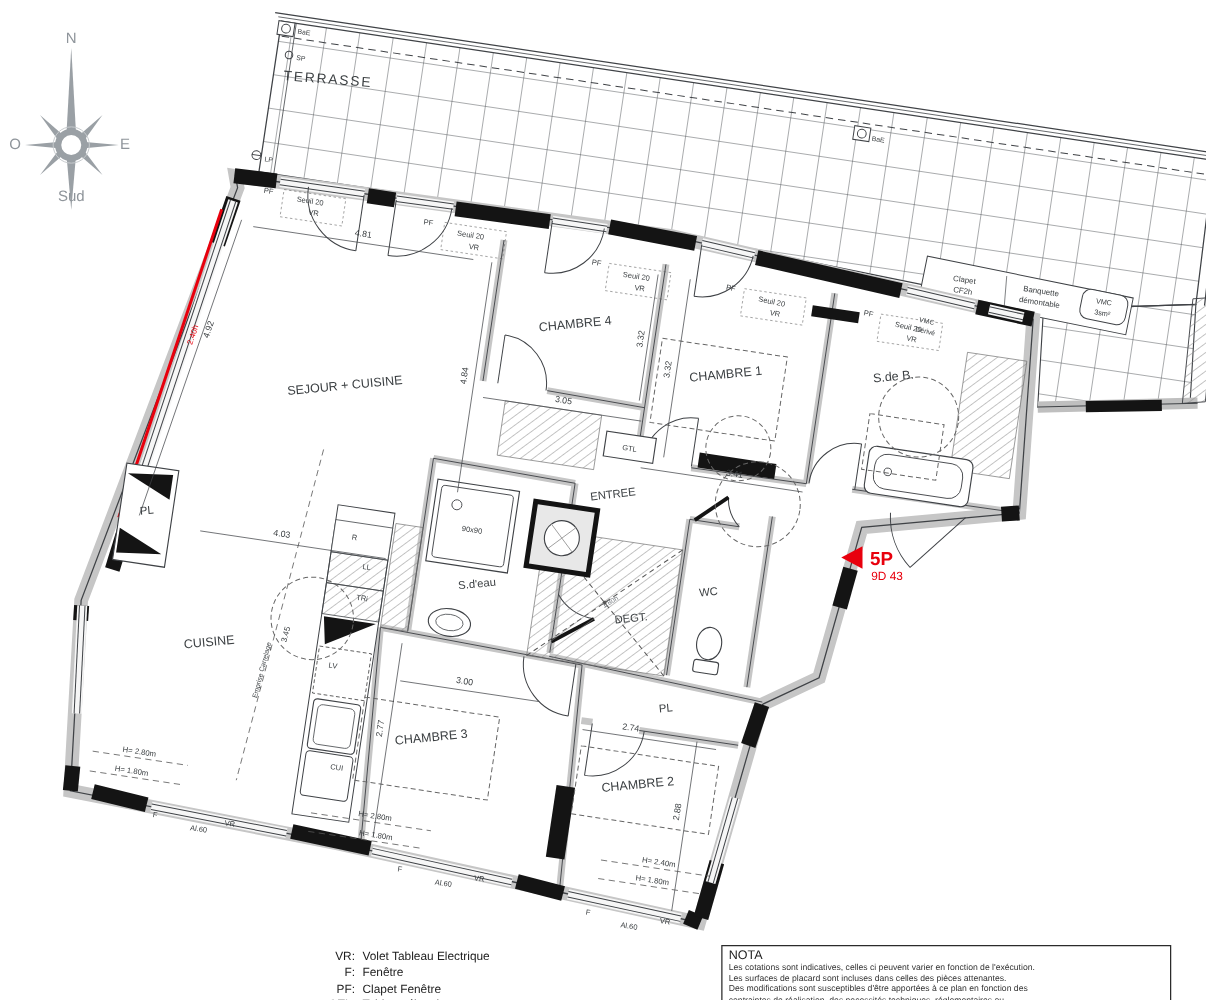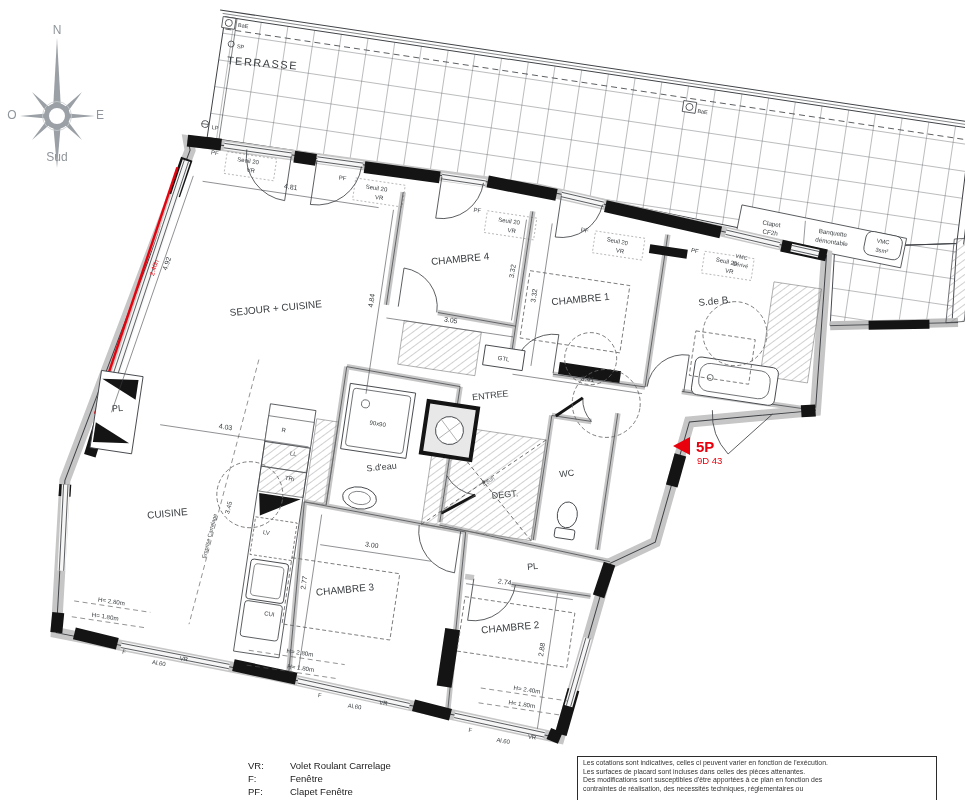--- a/index.html
+++ b/index.html
@@ -1,21 +1,21 @@
 <!DOCTYPE html>
 <html><head>
 <meta charset="utf-8">
 <style>
   html,body{margin:0;padding:0;}
   body{width:965px;height:800px;overflow:hidden;position:relative;background:#ffffff;
        font-family:"Liberation Sans", sans-serif;}
   svg text{font-family:"Liberation Sans", sans-serif;}
   #legend{position:absolute;left:248px;top:760px;font-size:9.5px;color:#1c1c1c;line-height:12.8px;}
   #legend .row{display:flex;}
-  #legend .abbr{width:36px;margin-right:6px;}
+  #legend .abbr{width:36px;text-align:right;margin-right:6px;}
   #nota{position:absolute;left:577px;top:756px;width:360px;height:70px;
         border:1.2px solid #2b2b2b;background:#fff;padding:2px 5px;box-sizing:border-box;}
   #nota .title{font-size:10px;color:#1c1c1c;margin-bottom:1px;}
   #nota .line{font-size:6.9px;color:#333;line-height:8.6px;}
 </style>
 </head>
 <body>
 
 
 
@@ -419,38 +419,39 @@
         <text x="100" y="119" font-size="12" fill="#8f959b" text-anchor="middle">E</text>
         <text x="57" y="161" font-size="12" fill="#8f959b" text-anchor="middle">Sud</text>
       </g>
   </g>
 </svg>
 
 
 <div id="legend">
     <div class="row">
       <span class="abbr">VR:</span>
-      <span>Volet Roulant Carrelage</span>
+      <span>Volet Tableau Electrique</span>
     </div>
     <div class="row">
       <span class="abbr">F:</span>
       <span>Fenêtre</span>
     </div>
     <div class="row">
       <span class="abbr">PF:</span>
       <span>Clapet Fenêtre</span>
     </div>
     <div class="row">
       <span class="abbr">GTL:</span>
       <span>Tableau électrique</span>
     </div>
   </div>
 
 
 <div id="nota">
+  <div class="title">NOTA</div>
   <div id="nota-lines">
       <div class="line">Les cotations sont indicatives, celles ci peuvent varier en fonction de l'exécution.</div>
       <div class="line">Les surfaces de placard sont incluses dans celles des pièces attenantes.</div>
       <div class="line">Des modifications sont susceptibles d'être apportées à ce plan en fonction des</div>
       <div class="line">contraintes de réalisation, des necessités techniques, réglementaires ou</div>
     </div>
 </div>
 
 
 

